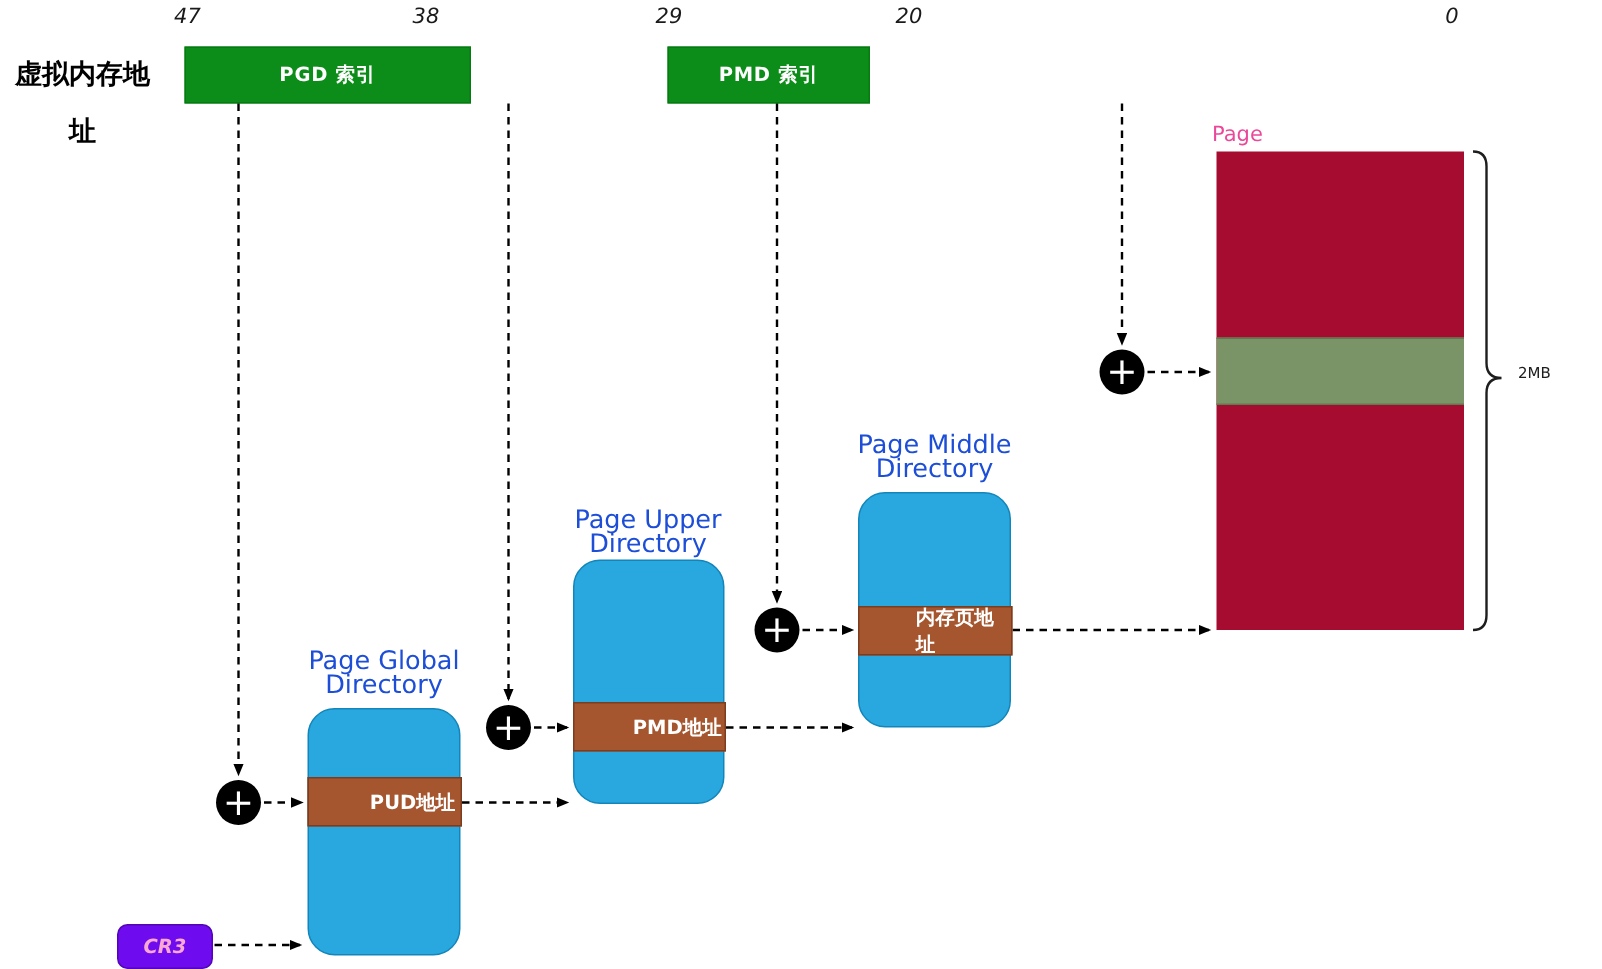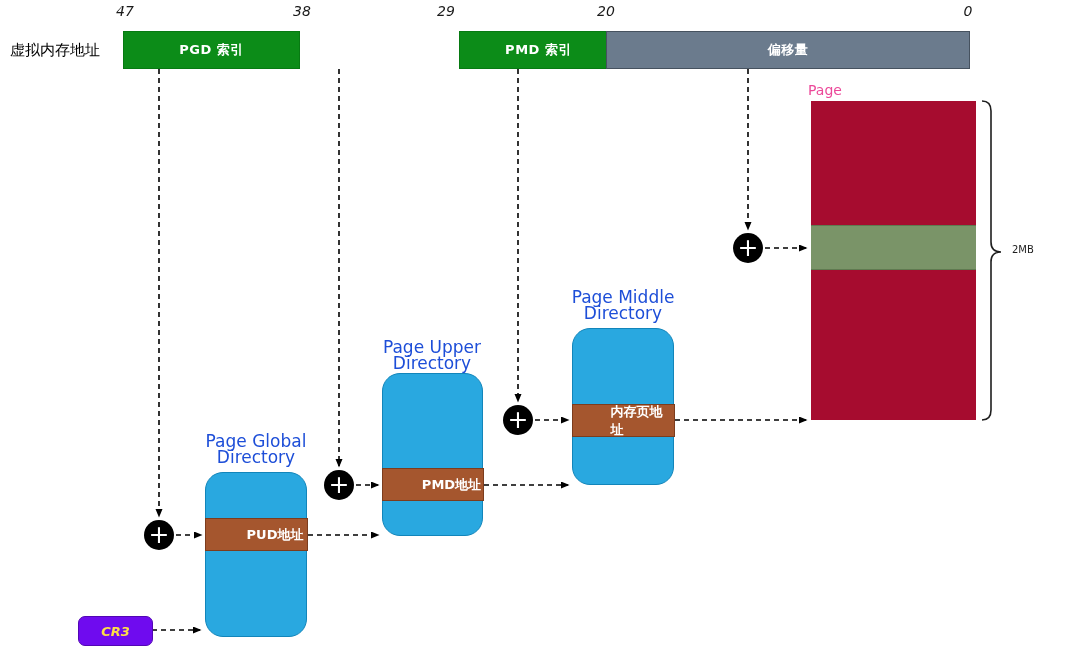--- a/index.html
+++ b/index.html
@@ -11,21 +11,21 @@
     --olive:#7a9468; --olive-border:#5f7a50;
     --purple:#6f0bef; --purple-border:#5206b4;
     --ink:#1a1a1a;
   }
   *{margin:0;padding:0;box-sizing:border-box;}
   body{background:#ffffff;font-family:"DejaVu Sans","Liberation Sans",sans-serif;}
   .canvas{position:relative;width:1068px;height:646px;background:#ffffff;overflow:hidden;}
 
   .bit-label{position:absolute;top:3px;width:40px;text-align:center;font-size:14px;color:var(--ink);font-style:italic;}
   .vaddr-label{position:absolute;left:4px;top:31px;width:102px;height:38px;line-height:38px;
-    text-align:center;font-size:15px;font-weight:normal;color:#000;}
+    text-align:center;font-size:18px;font-weight:bold;color:#000;}
 
   .segment{position:absolute;top:31px;height:38px;display:flex;align-items:center;justify-content:center;
     color:#fff;font-size:13px;font-weight:bold;letter-spacing:.5px;}
   .seg-green{background:var(--green);border:1px solid var(--green-border);}
   .seg-slate{background:var(--slate);border:1px solid var(--slate-border);}
 
   .overlay{position:absolute;left:0;top:0;width:1068px;height:646px;pointer-events:none;}
 
   .adder{position:absolute;width:30px;height:30px;border-radius:50%;background:#000;
     display:flex;align-items:center;justify-content:center;}
@@ -36,39 +36,38 @@
     border:1.5px solid var(--brown-border);display:flex;align-items:center;justify-content:center;
     color:#fff;font-size:13px;font-weight:bold;padding-left:38px;}
   .dirtitle{position:absolute;width:160px;text-align:center;font-size:17px;line-height:16px;color:#1d4ed8;}
 
   .pagebox{position:absolute;left:811px;top:101px;width:165px;height:319px;background:var(--dark-red);}
   .pageband{position:absolute;left:0;right:0;top:124px;height:45px;background:var(--olive);
     border-top:1px solid var(--olive-border);border-bottom:1px solid var(--olive-border);}
   .page-title{position:absolute;left:808px;top:82px;width:170px;text-align:left;font-size:14px;color:#ec4899;}
   .size-label{position:absolute;left:1012px;top:244px;font-size:10px;color:#1e1e1e;}
 
-  .cr3{position:absolute;left:78px;top:616px;width:75px;height:30px;background:var(--purple);
+  .cr3{position:absolute;left:78px;top:616px;width:64px;height:30px;background:var(--purple);
     border:1.5px solid var(--purple-border);border-radius:7px;display:flex;align-items:center;justify-content:center;
-    color:#fde047;font-size:13px;font-weight:bold;font-style:italic;}
+    color:#f9a8d4;font-size:13px;font-weight:bold;font-style:italic;}
 </style>
 </head>
 <body>
 
 <div class="canvas">
 
   <div class="bit-label" style="left:105px">47</div>
-  <div class="bit-label" style="left:282px">38</div>
+  <div class="bit-label" style="left:264px">38</div>
   <div class="bit-label" style="left:426px">29</div>
   <div class="bit-label" style="left:586px">20</div>
   <div class="bit-label" style="left:948px">0</div>
 
   <div class="vaddr-label">虚拟内存地址</div>
-  <div class="segment seg-green" style="left:123px;width:177px">PGD 索引</div>
-  <div class="segment seg-green" style="left:459px;width:159px">PMD 索引</div>
-  <div class="segment seg-slate" style="left:606px;width:364px">偏移量</div>
+  <div class="segment seg-green" style="left:123px;width:191px">PGD 索引</div>
+  <div class="segment seg-green" style="left:445px;width:135px">PMD 索引</div>
 
   <svg class="overlay" viewBox="0 0 1068 646">
     <defs>
       <marker id="arrow" markerUnits="userSpaceOnUse" markerWidth="9" markerHeight="8" refX="7" refY="3.5" orient="auto">
         <path d="M0,0 L8.5,3.5 L0,7 Z" fill="#000"></path>
       </marker>
     </defs>
     <g stroke="#000" stroke-width="1.6" stroke-dasharray="5 4" fill="none">
       <line x1="159" y1="69" x2="159" y2="516" marker-end="url(#arrow)"></line>
       <line x1="339" y1="69" x2="339" y2="466" marker-end="url(#arrow)"></line>

